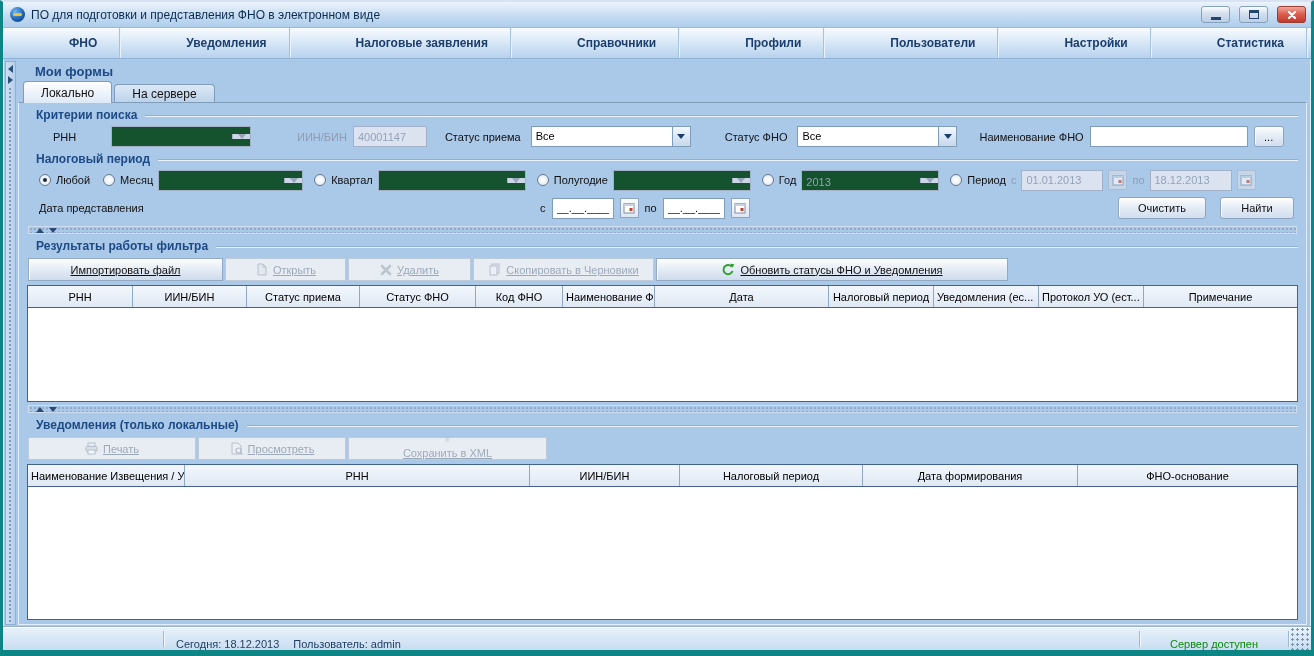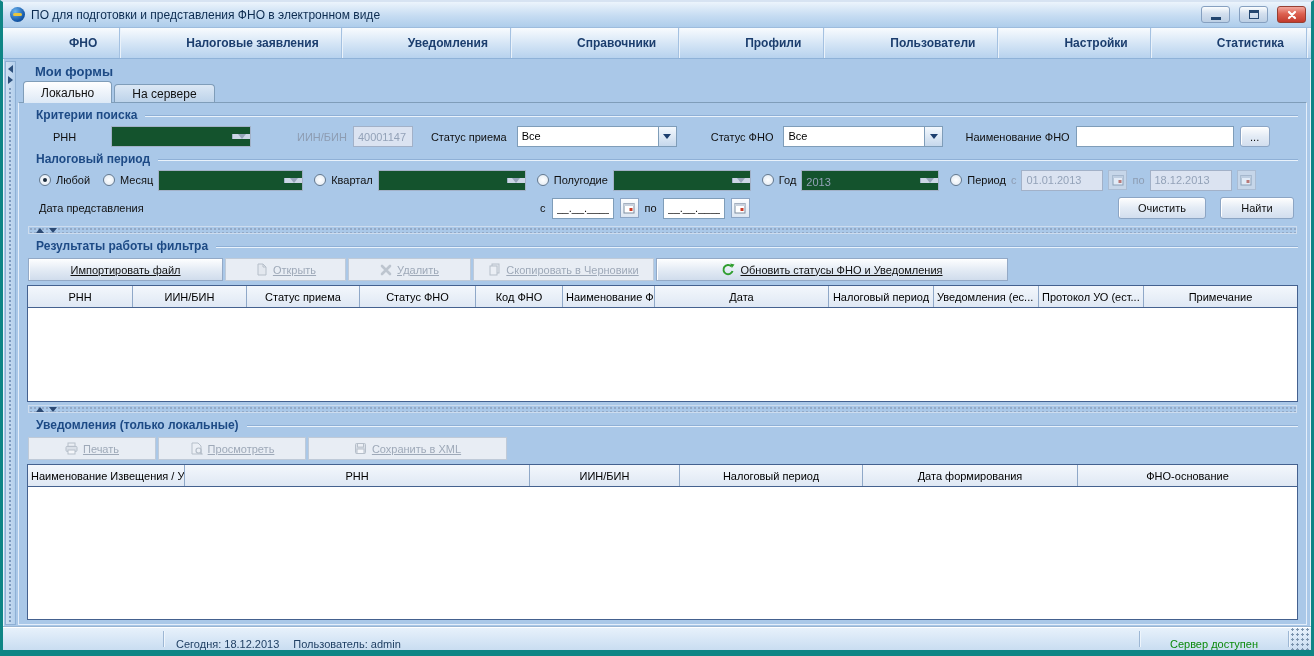--- a/index.html
+++ b/index.html
@@ -154,22 +154,22 @@
       </span>
     <span class="win-btn close">
       <svg width="10" height="10" viewBox="0 0 10 10">
           <path d="M2 2 L8 8 M8 2 L2 8" stroke="#fff" stroke-width="2.2" stroke-linecap="round"></path>
         </svg>
     </span>
   </div>
 
   <div class="menubar">
     <div class="menu-item">ФНО</div>
+    <div class="menu-item">Уведомления</div>
     <div class="menu-item">Налоговые заявления</div>
-    <div class="menu-item">Уведомления</div>
     <div class="menu-item">Справочники</div>
     <div class="menu-item">Профили</div>
     <div class="menu-item">Пользователи</div>
     <div class="menu-item">Настройки</div>
     <div class="menu-item">Статистика</div>
     <div class="menu-item">Справка</div>
     <div class="menu-spacer"></div>
     <div class="new-window-btn">
       <svg width="22" height="22" viewBox="0 0 22 22">
         <rect x="3" y="3" width="15" height="13" rx="1.5" fill="#ffffff" stroke="#3a6ea5" stroke-width="1.4"></rect>
@@ -204,21 +204,21 @@
 
         <div class="row" style="height:27px; padding-left:26px; gap:6px;">
           <span class="lbl" style="width:52px;">РНН</span>
           <div class="combo disabled" style="width:140px;">
             <span class="val"></span>
             <span class="arrow-btn">
                 <span class="chev"></span>
               </span>
           </div>
           <span class="lbl gray" style="margin-left:40px;">ИИН/БИН</span>
-          <input class="tf disabled" style="width: 60px;" readonly="" value="40001147">
+          <input class="tf disabled" style="width: 74px;" readonly="" value="40001147">
           <span class="lbl" style="margin-left:12px;">Статус приема</span>
           <div class="combo" style="width:160px; margin-left:4px;">
             <span class="val">Все</span>
             <span class="arrow-btn">
                 <span class="chev"></span>
               </span>
           </div>
           <span class="lbl" style="margin-left:28px;">Статус ФНО</span>
           <div class="combo" style="width:160px; margin-left:4px;">
             <span class="val">Все</span>
@@ -382,37 +382,37 @@
           <span class="sp-tri-up"></span>
           <span class="sp-tri-down"></span>
         </div>
 
         <div class="group-row">
           <span class="group-label">Уведомления (только локальные)</span>
           <span class="group-line"></span>
         </div>
 
         <div class="toolbar">
-          <span class="tbtn disabled" style="width:128px;">
+          <span class="tbtn disabled" style="width:168px;">
             <svg width="13" height="13" viewBox="0 0 13 13">
                 <rect x="3" y="1" width="7" height="3.4" fill="#eef2f6" stroke="#8e9aa8"></rect>
                 <rect x="1" y="4.4" width="11" height="5" rx="1" fill="#cfd7e0" stroke="#8e9aa8"></rect>
                 <rect x="3" y="8" width="7" height="4" fill="#fff" stroke="#8e9aa8"></rect>
               </svg>
             <span>Печать</span>
           </span>
           <span class="tbtn disabled" style="width:148px;">
             <svg width="13" height="13" viewBox="0 0 13 13">
                 <path d="M2 1h6l3 3v8H2z" fill="#eef2f6" stroke="#8e9aa8"></path>
                 <circle cx="8.6" cy="8.6" r="2.6" fill="none" stroke="#8e9aa8" stroke-width="1.2"></circle>
                 <path d="M10.4 10.4 L12.4 12.4" stroke="#8e9aa8" stroke-width="1.4"></path>
               </svg>
             <span>Просмотреть</span>
           </span>
-          <span class="tbtn disabled" style="width:199px;">
+          <span class="tbtn disabled" style="width:199px;flex-direction:column;">
             <svg width="13" height="13" viewBox="0 0 13 13">
                 <rect x="1.5" y="1.5" width="10" height="10" rx="1" fill="#cfd7e0" stroke="#8e9aa8"></rect>
                 <rect x="3.5" y="1.5" width="6" height="3.6" fill="#eef2f6" stroke="#8e9aa8"></rect>
                 <rect x="3" y="7" width="7" height="4.5" fill="#fff" stroke="#8e9aa8"></rect>
               </svg>
             <span>Сохранить в XML</span>
           </span>
         </div>
 
         <div class="table-wrap t2" style="flex:1; min-height:0;">

